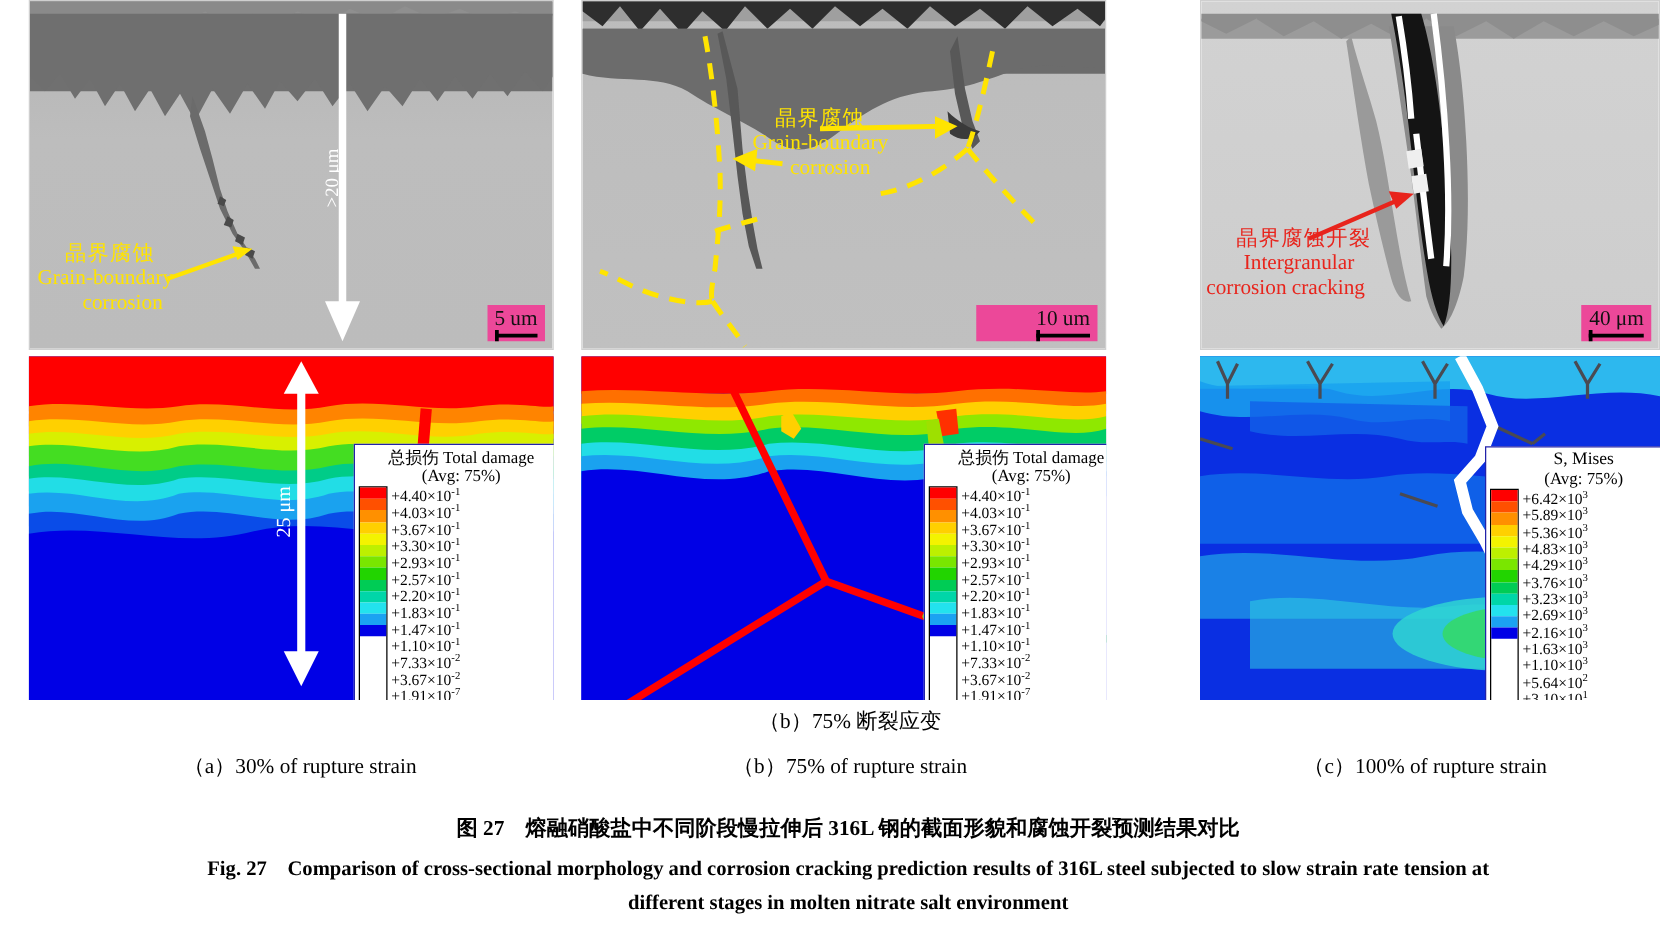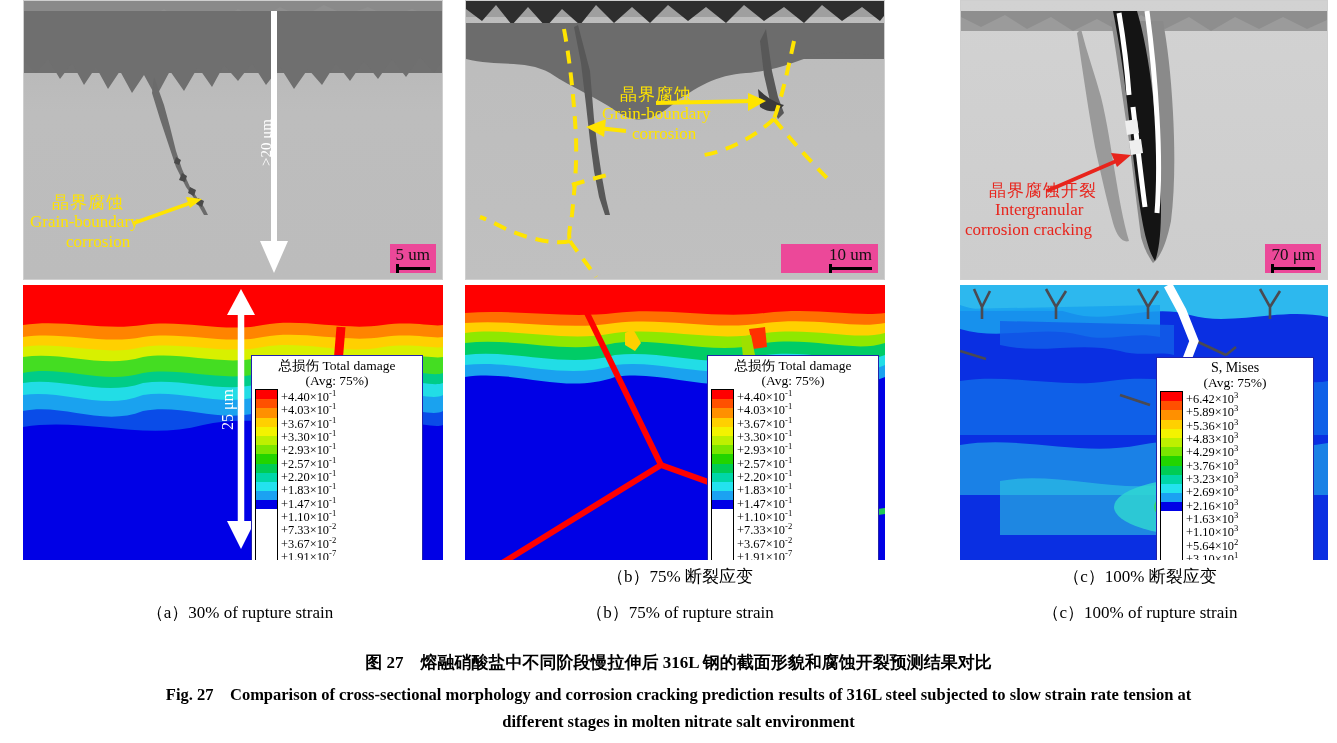--- a/index.html
+++ b/index.html
@@ -41,21 +41,21 @@
   .anno-yellow{color:#ffe400;}
   .anno-red{color:#e8241c;}
 
   svg.ov{position:absolute;left:0;top:0;overflow:visible;pointer-events:none;}
 
   
   .sim-field{position:absolute;inset:0;background:#0000e6;}
 
   
   .legend{position:absolute;background:#ffffff;border:1px solid #2222aa;
-     padding:2px 3px 2px 3px;box-sizing:border-box;}
+     padding:2px 3px 2px 3px;box-sizing:border-box;margin-left:32px;}
   .legend .lg-title{font-size:13.5px;text-align:center;white-space:nowrap;line-height:15px;}
   .legend .lg-sub{font-size:13.5px;text-align:center;line-height:15px;}
   .lg-body{display:flex;margin-top:1px;}
   .lg-swatches{display:flex;flex-direction:column;width:21px;border:1px solid #000;}
   .lg-swatches i{display:block;height:9.2px;}
   .lg-vals{display:flex;flex-direction:column;margin-left:3px;}
   .lg-vals span{font-size:12.4px;line-height:9.2px;white-space:nowrap;font-family:"Liberation Serif",serif;}
   .lg-vals span sup{font-size:8.6px;vertical-align:super;}
 
   
@@ -325,21 +325,21 @@
           <line x1="86" y1="190" x2="160" y2="158" stroke="#e8241c" stroke-width="3.6"></line>
           <polygon points="170,154 150,152 156,166" fill="#e8241c"></polygon>
         </g>
       </svg>
       <div class="anno anno-red" style="left:4px;top:180px;">
         <div class="cn" style="padding-left:24px;">晶界腐蚀开裂</div>
         <div class="en" style="padding-left:30px;">Intergranular</div>
         <div class="en">corrosion cracking</div>
       </div>
       <div class="scalebar" style="right:6px;bottom:6px;--sbw:72px;">
-        <span class="sb-label">70 μm</span>
+        <span class="sb-label">40 μm</span>
         <span class="sb-rule"></span>
       </div>
     </div>
 
     <div class="sim" style="margin-top:5px;height:275px;">
       <div class="sim-field" style="background:#0b2fe0;"></div>
       <svg class="ov" width="368" height="275" viewBox="0 0 368 275">
         <rect x="0" y="0" width="368" height="275" fill="#0a2fe2"></rect>
         <path d="M0,0 H368 V26 H0 Z" fill="#1aa2ef"></path>
         <path d="M0,20 C40,34 70,16 110,28 C150,40 190,18 230,30 C270,42 320,22 368,32 L368,0 L0,0 Z" fill="#2db8ee"></path>
@@ -406,21 +406,20 @@
             </div>
         </div>
       </div>
     </div>
   </div>
 
   <div class="caps">
     <div class="cap cap-en cap-a">（a）30% of rupture strain</div>
     <div class="cap cap-cn cap-b">（b）75% 断裂应变</div>
     <div class="cap cap-en cap-b">（b）75% of rupture strain</div>
-    <div class="cap cap-cn cap-c">（c）100% 断裂应变</div>
     <div class="cap cap-en cap-c">（c）100% of rupture strain</div>
   </div>
 
   <div class="figcap figcap-cn">图 27　熔融硝酸盐中不同阶段慢拉伸后 316L 钢的截面形貌和腐蚀开裂预测结果对比</div>
   <div class="figcap figcap-en1">Fig. 27　Comparison of cross-sectional morphology and corrosion cracking prediction results of 316L steel subjected to slow strain rate tension at</div>
   <div class="figcap figcap-en2">different stages in molten nitrate salt environment</div>
 
 </div>
 
 </body></html>

